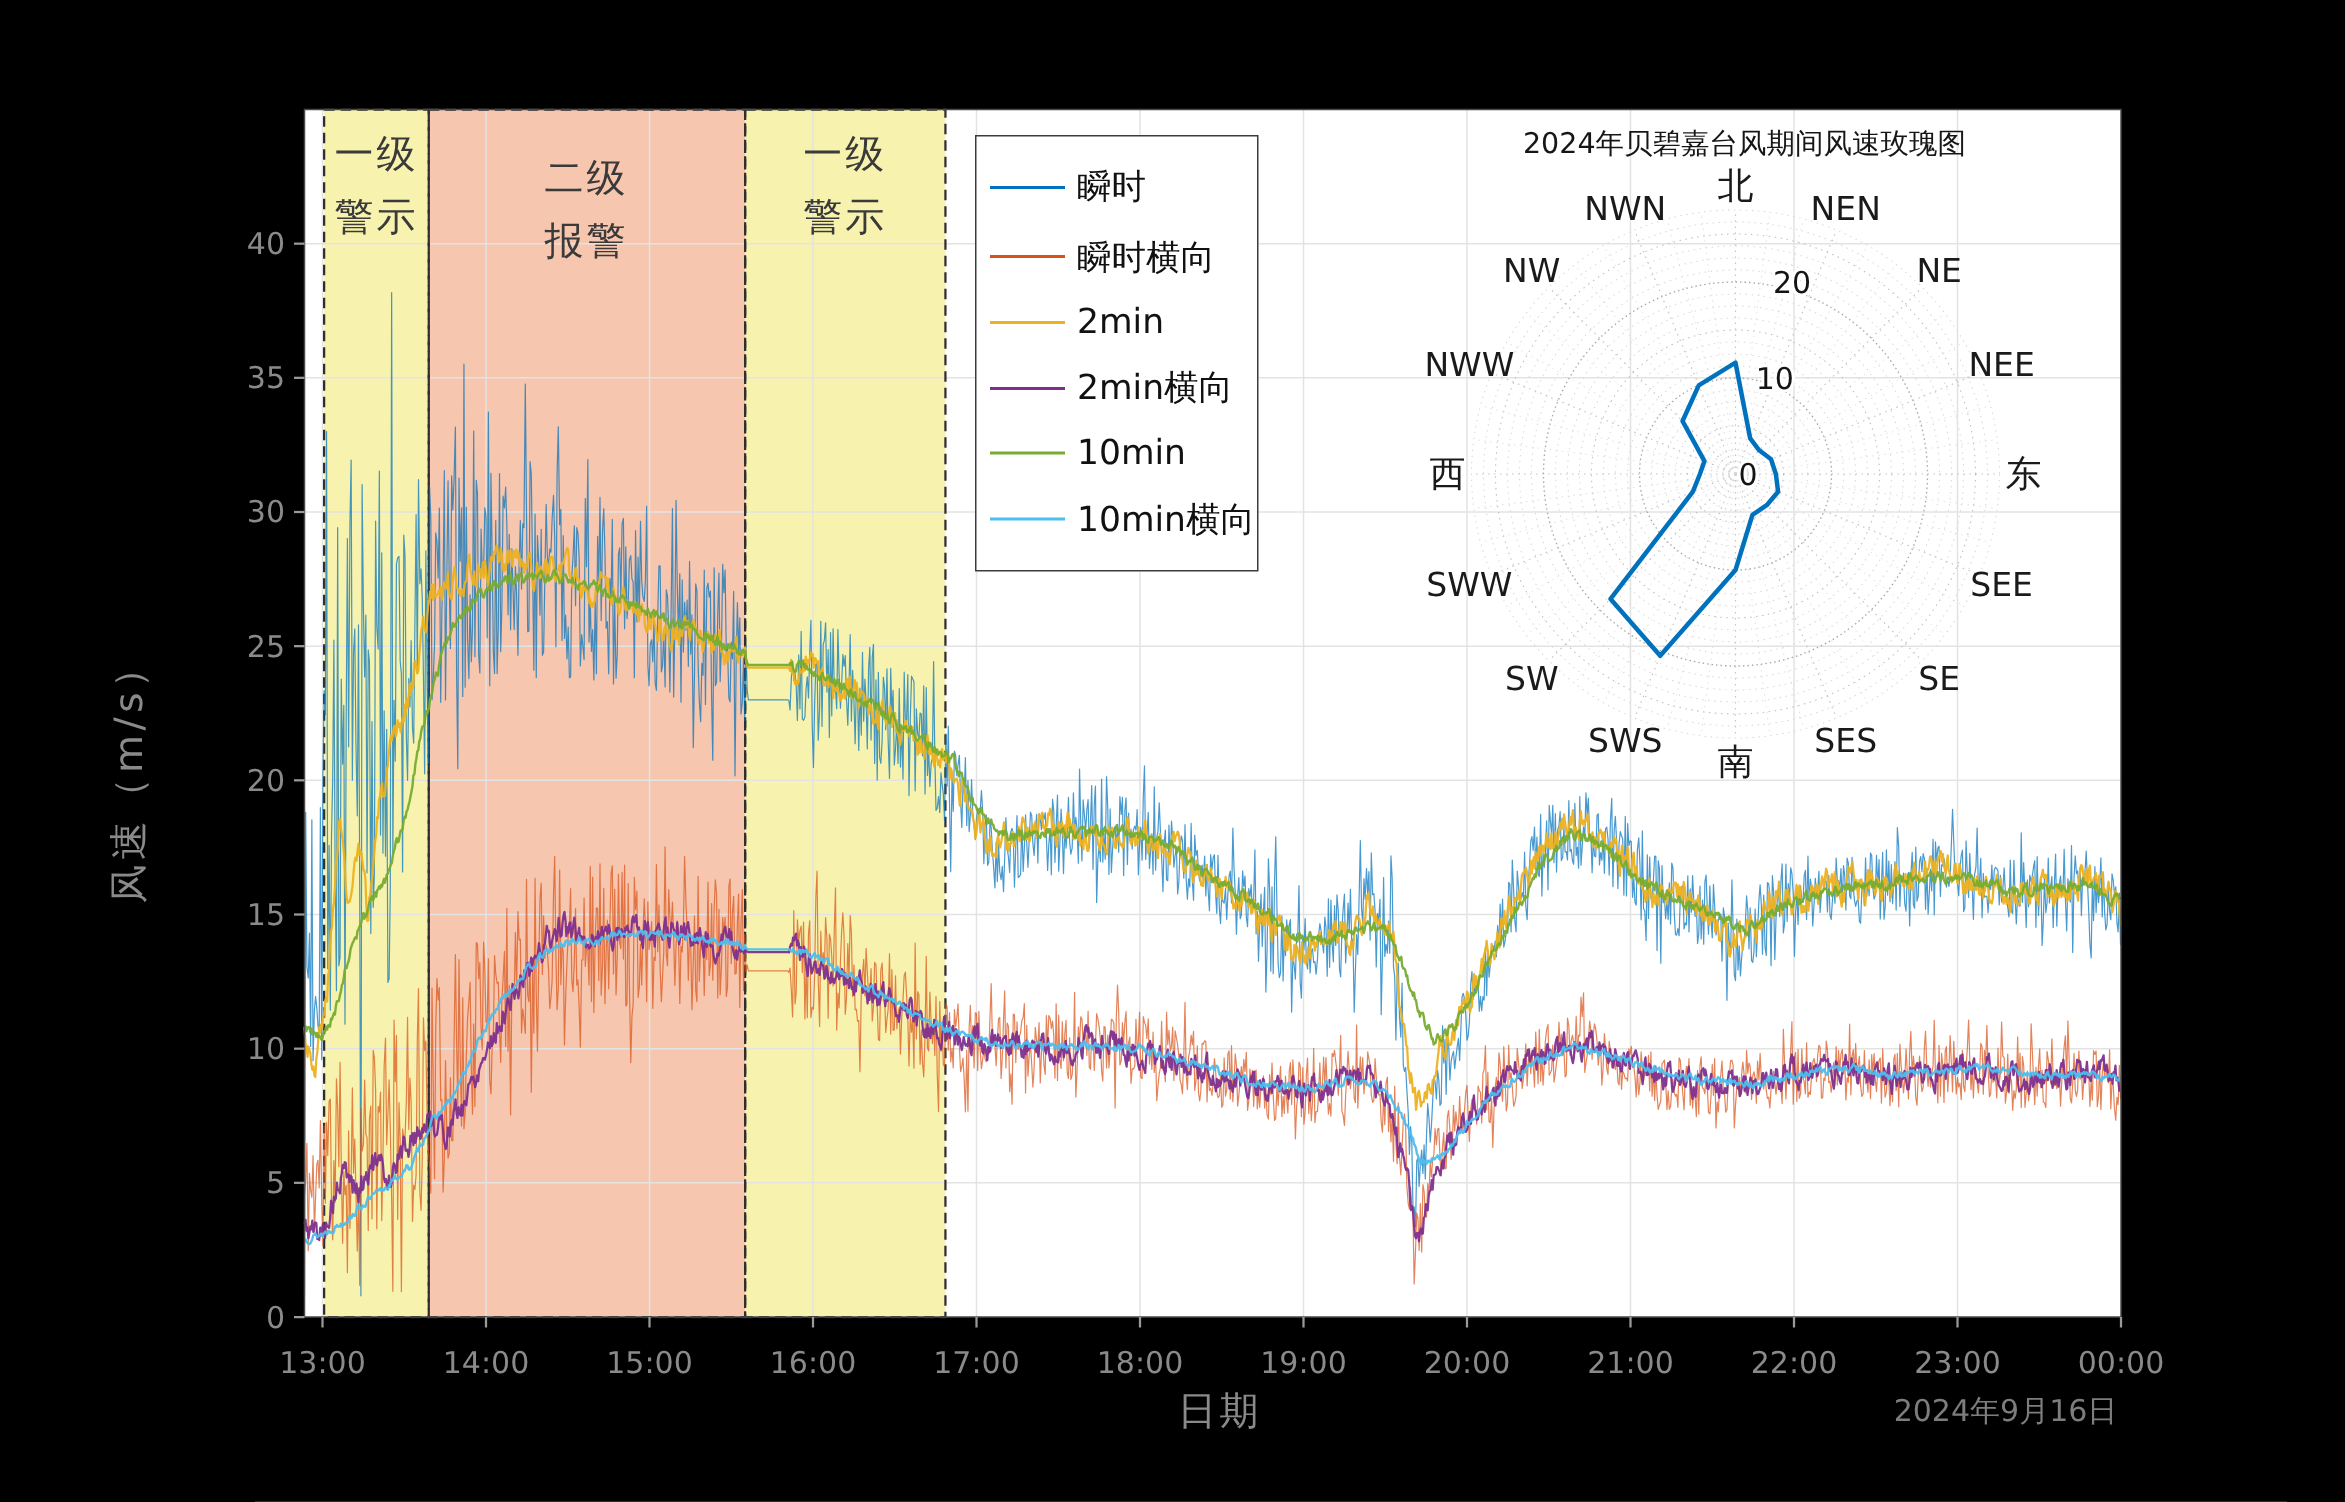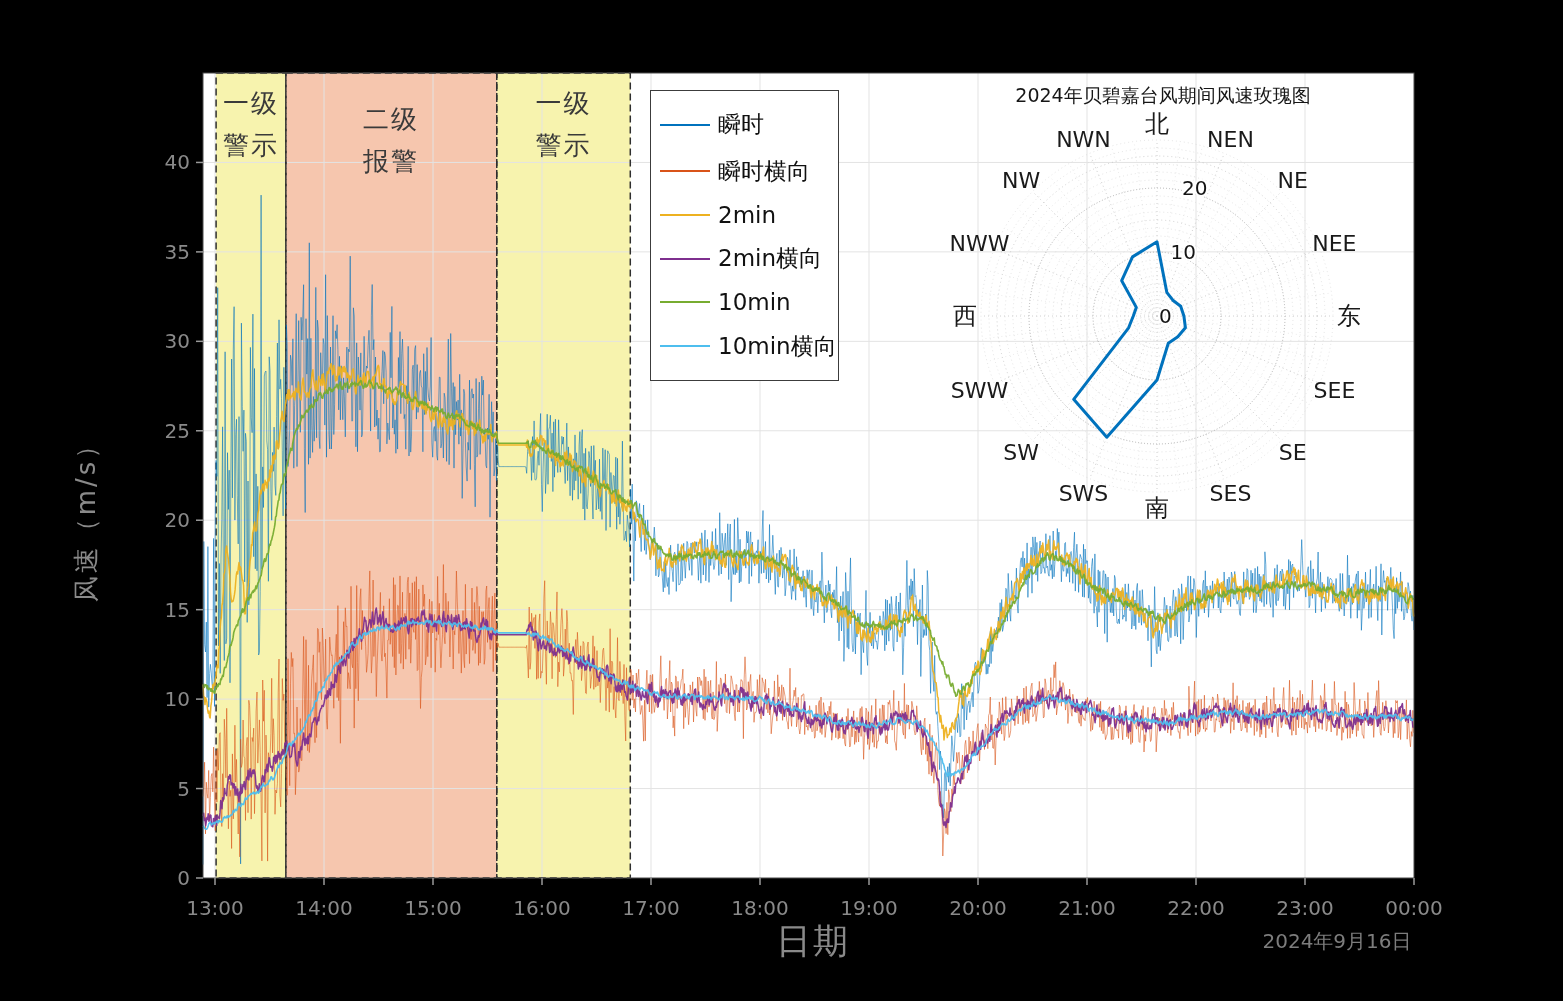--- a/index.html
+++ b/index.html
@@ -2,21 +2,21 @@
 <html><head>
 <meta charset="utf-8">
 <style>
   html,body{margin:0;padding:0;background:#000;}
   .canvas{position:relative;width:1563px;height:1001px;background:#000;overflow:hidden;
           font-family:"DejaVu Sans","Liberation Sans",sans-serif;}
   svg{position:absolute;left:0;top:0;}
   .ylabel{position:absolute;left:86px;top:516px;transform:translate(-50%,-50%) rotate(-90deg);
           font-size:26px;color:#8a8a8a;letter-spacing:3px;white-space:nowrap;}
   .xlabel{position:absolute;left:813px;top:941px;transform:translate(-50%,-50%);
-          font-size:35px;color:#8a8a8a;letter-spacing:2px;}
+          font-size:26px;color:#8a8a8a;letter-spacing:2px;}
   .datelabel{position:absolute;left:1337px;top:941px;transform:translate(-50%,-50%);
           font-size:20px;color:#7d7d7d;white-space:nowrap;}
   .rosetitle{position:absolute;left:1163px;top:96px;transform:translate(-50%,-50%);
           font-size:19px;color:#161616;white-space:nowrap;}
   .band-label{position:absolute;transform:translateX(-50%);color:#3a3a3a;font-size:26px;
           text-align:center;line-height:42px;letter-spacing:2px;white-space:nowrap;}
   .legend{position:absolute;left:650px;top:90px;width:189px;height:291px;background:#fff;
           border:1px solid #3c3c3c;box-sizing:border-box;display:flex;flex-direction:column;
           justify-content:space-evenly;padding:3px 0;}
   .legend-row{display:flex;align-items:center;cursor:pointer;}

